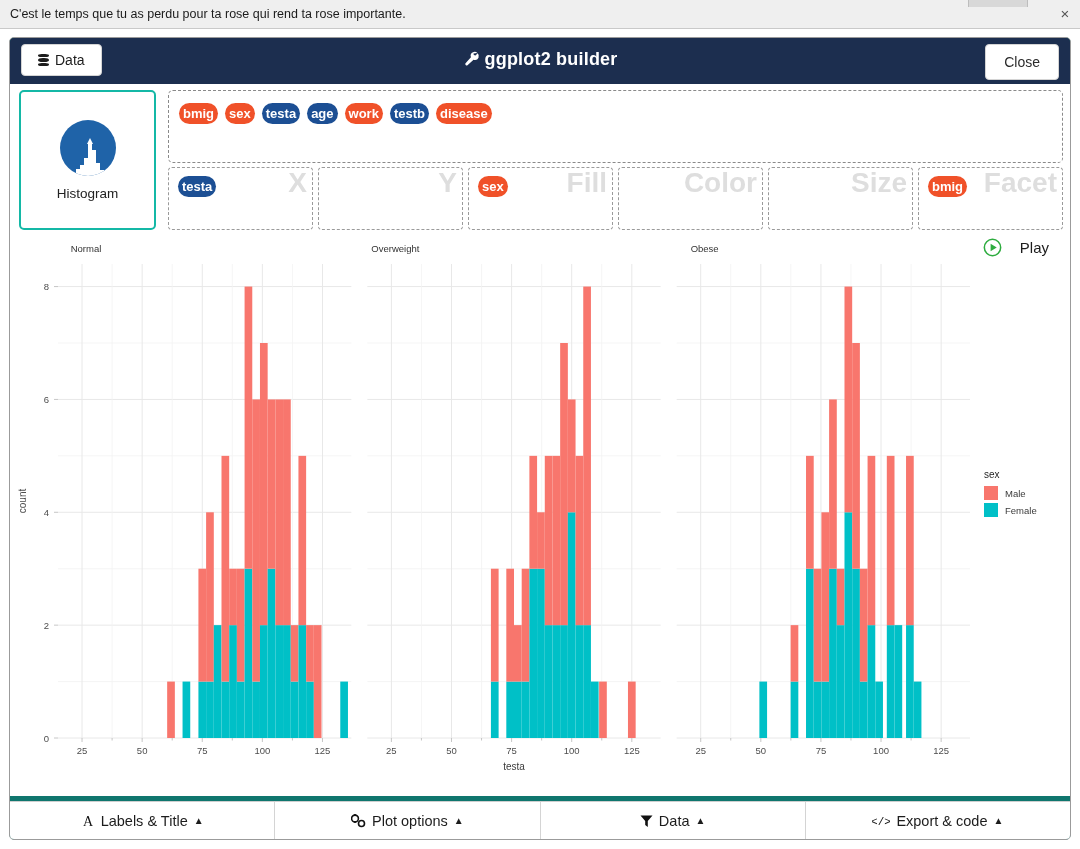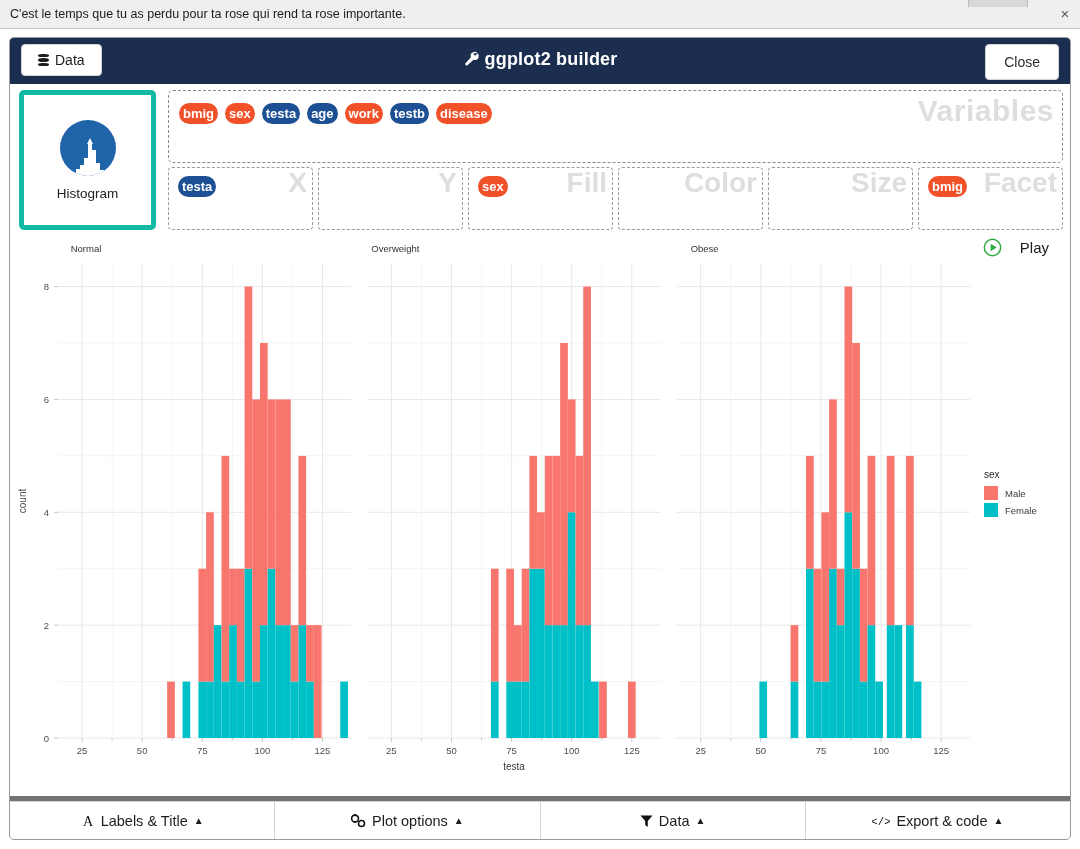--- a/index.html
+++ b/index.html
@@ -48,21 +48,21 @@
     background: #d8d8d8;
     border-left: 1px solid #bdbdbd;
     border-right: 1px solid #bdbdbd;
   }
 
   
   .modal {
     position: absolute;
     left: 9px; top: 37px;
     width: 1062px; height: 803px;
-    background: #737373;
+    background: #0f766e;
     border: 1px solid #9b9b9b;
     border-radius: 5px;
     box-sizing: border-box;
     overflow: hidden;
   }
 
   
   .modal-header {
     position: relative;
     height: 46px;
@@ -132,21 +132,21 @@
   
   .builder {
     position: relative;
     height: 152px;
     background: #fff;
   }
   .geom-card {
     position: absolute;
     left: 9px; top: 6px;
     width: 137px; height: 140px;
-    border: 5px solid #14b8a6;
+    border: 2px solid #14b8a6;
     border-radius: 5px;
     background: #fff;
     display: flex;
     flex-direction: column;
     align-items: center;
     justify-content: center;
     cursor: pointer;
     box-sizing: border-box;
   }
   .geom-circle {
@@ -320,21 +320,20 @@
             <rect x="36" y="27" width="4" height="13"></rect>
             <rect x="40" y="34" width="4" height="6"></rect>
             <polygon points="30,2 33,8 27,8"></polygon>
           </g>
         </svg>
       </div>
       <div class="geom-label">Histogram</div>
     </div>
 
     <div class="vars-box">
-      <div class="vars-ghost">Variables</div>
       <div class="chips" id="var-chips">
           <div class="chip cat">bmig</div>
           <div class="chip cat">sex</div>
           <div class="chip num">testa</div>
           <div class="chip num">age</div>
           <div class="chip cat">work</div>
           <div class="chip num">testb</div>
           <div class="chip cat">disease</div>
         </div>
     </div>

